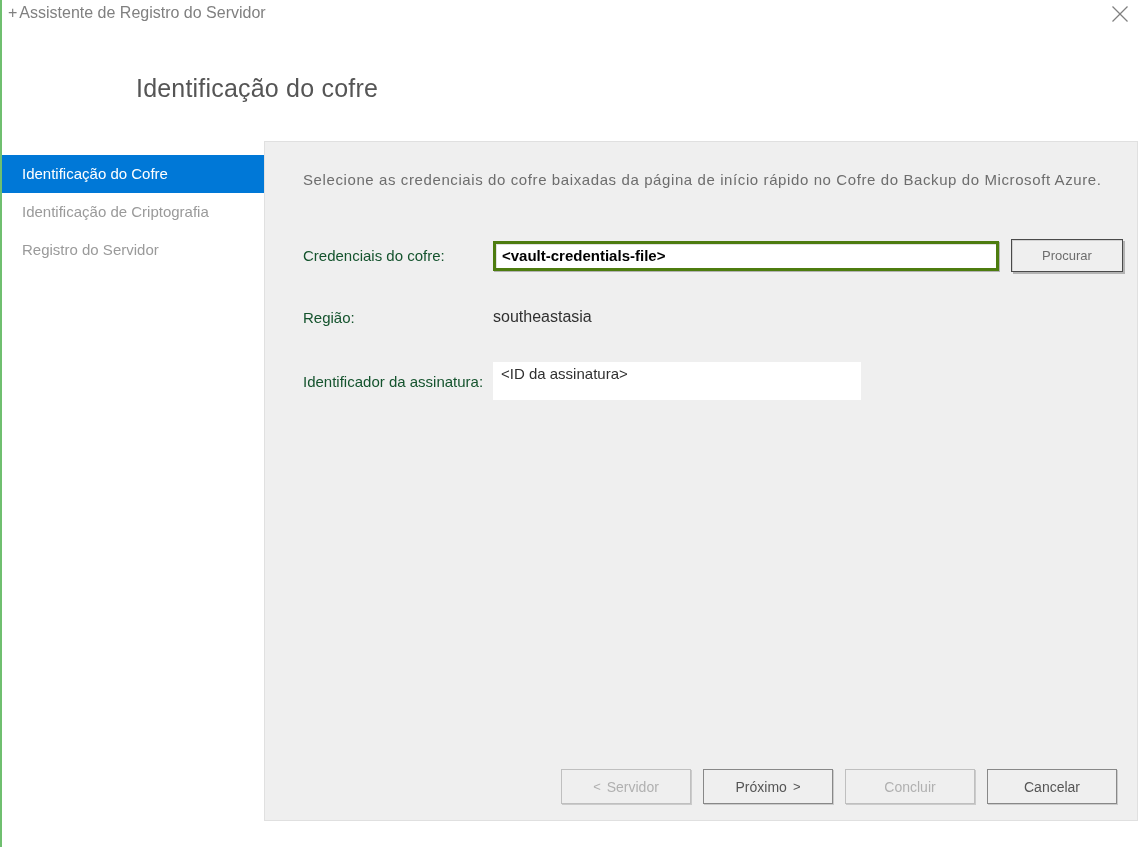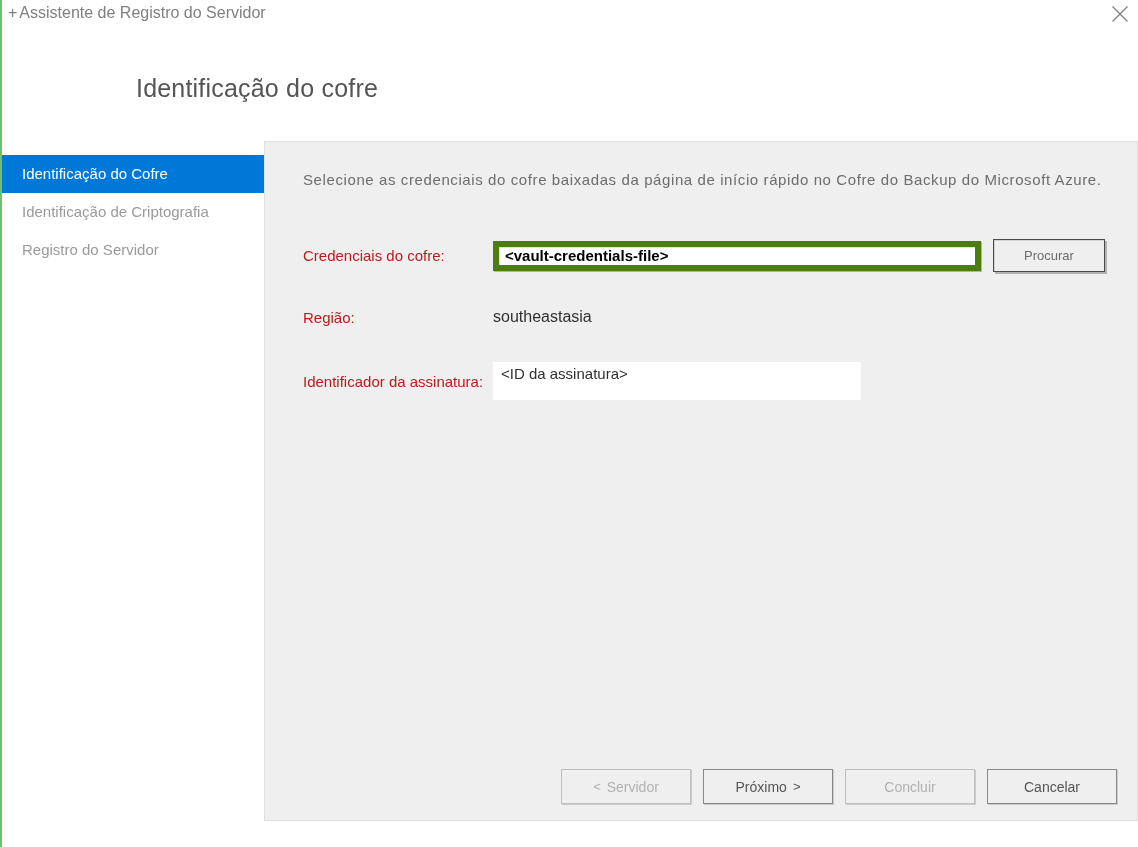--- a/index.html
+++ b/index.html
@@ -71,56 +71,56 @@
   }
   .sidebar-item.active {
     background: #0078d7;
     color: #ffffff;
   }
   .content {
     flex: 1;
     background: #efefef;
     border: 1px solid #e0e0e0;
     position: relative;
-    padding: 26px 32px 0 38px;
+    padding: 26px 14px 0 38px;
   }
   .instructions {
     font-size: 15px;
     color: #6d6d6d;
     line-height: 1.55;
     text-align: justify;
     letter-spacing: 0.6px;
     margin-bottom: 48px;
   }
   .form-row {
     display: flex;
     align-items: center;
     margin-bottom: 30px;
     min-height: 30px;
   }
   .form-label {
     width: 190px;
     font-size: 15px;
-    color: #b91c1c;
+    color: #14532d;
     flex-shrink: 0;
   }
   .form-value {
     font-size: 16px;
     color: #303030;
   }
   .cred-input-wrap {
     display: flex;
     align-items: center;
     flex: 1;
     gap: 12px;
   }
   .cred-input {
     flex: 1;
     height: 30px;
-    border: 6px solid #4d7c0f;
+    border: 3px solid #4d7c0f;
     background: #ffffff;
     padding: 2px 6px;
     font-size: 15px;
     font-weight: bold;
     font-family: inherit;
     color: #000;
     box-shadow: inset 1px 1px 0 rgba(0,0,0,0.12), 1px 1px 0 rgba(0,0,0,0.25);
   }
   .browse-btn {
     width: 112px;

